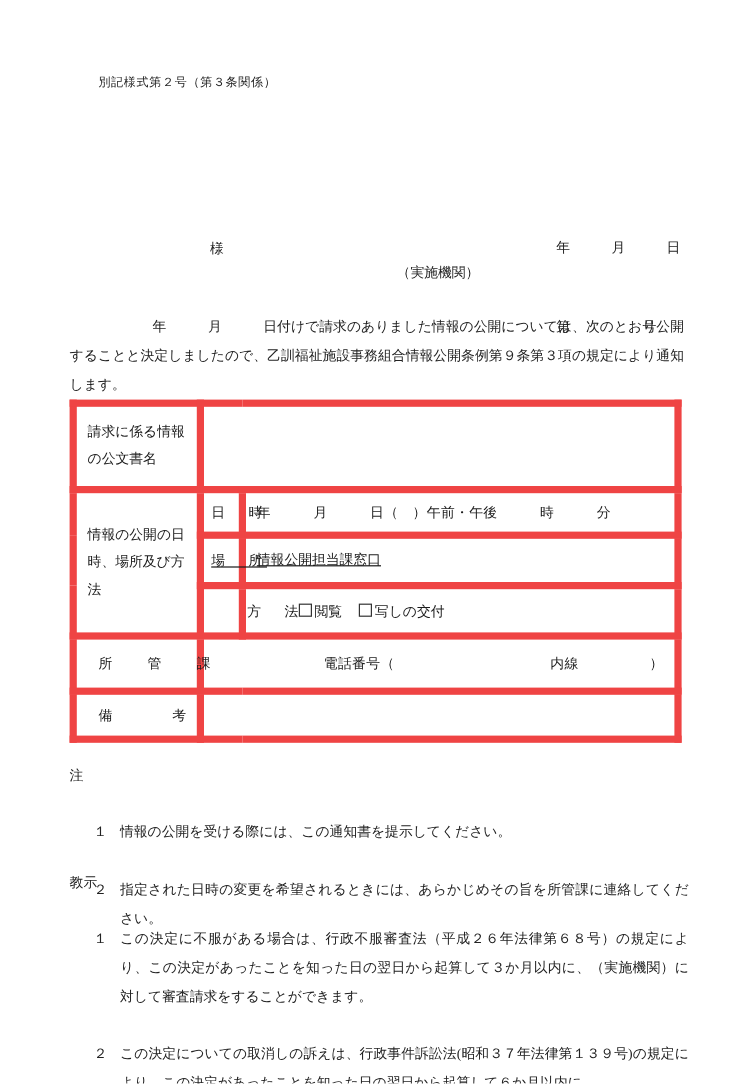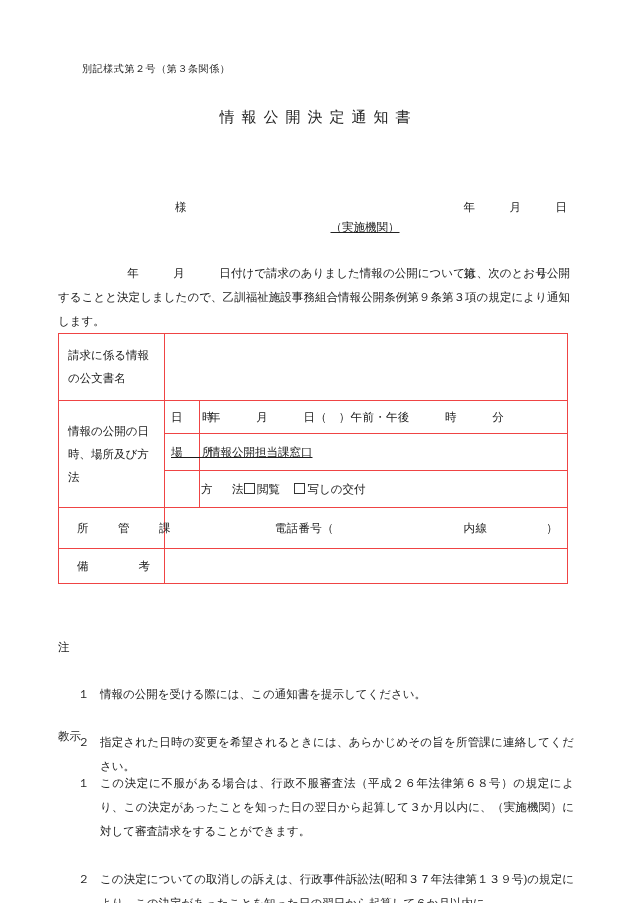--- a/index.html
+++ b/index.html
@@ -69,21 +69,20 @@
   }
   .agency {
     position: absolute;
     left: 0;
     right: 0;
     top: 220px;
     text-align: center;
     font-size: 11.5px;
     padding-left: 100px;
     box-sizing: border-box;
-    text-decoration: underline;
   }
   .body-para {
     position: absolute;
     left: 58px;
     top: 261px;
     width: 512px;
     font-size: 11.5px;
     line-height: 24px;
     text-align: justify;
     white-space: pre-wrap;
@@ -93,21 +92,21 @@
   .form-table {
     position: absolute;
     left: 58px;
     top: 333px;
     width: 510px;
     border-collapse: collapse;
     table-layout: fixed;
     font-size: 11.5px;
   }
   .form-table td {
-    border: 1px solid #ef4444;
+    border: 6px solid #ef4444;
     padding: 0;
     vertical-align: middle;
   }
   .cell-pad {
     padding: 0 9px;
     line-height: 22px;
     white-space: pre-wrap;
   }
   .lbl-col { width: 106px; }
   .sub-col { width: 35px; }
@@ -189,21 +188,20 @@
     word-break: break-all;
   }
 </style>
 </head>
 <body>
 
 <div class="page">
 
   <div class="form-code doc-text">別記様式第２号（第３条関係）</div>
 
-  <div class="doc-title doc-text">情報公開決定通知書</div>
 
   <div class="meta-block doc-text">
     <span class="meta-line">年　　　月　　　日</span>
     <span class="meta-line meta-number">第　　　　　号</span>
   </div>
 
   <div class="recipient doc-text">様</div>
 
   <div class="agency doc-text">（実施機関）</div>
 

